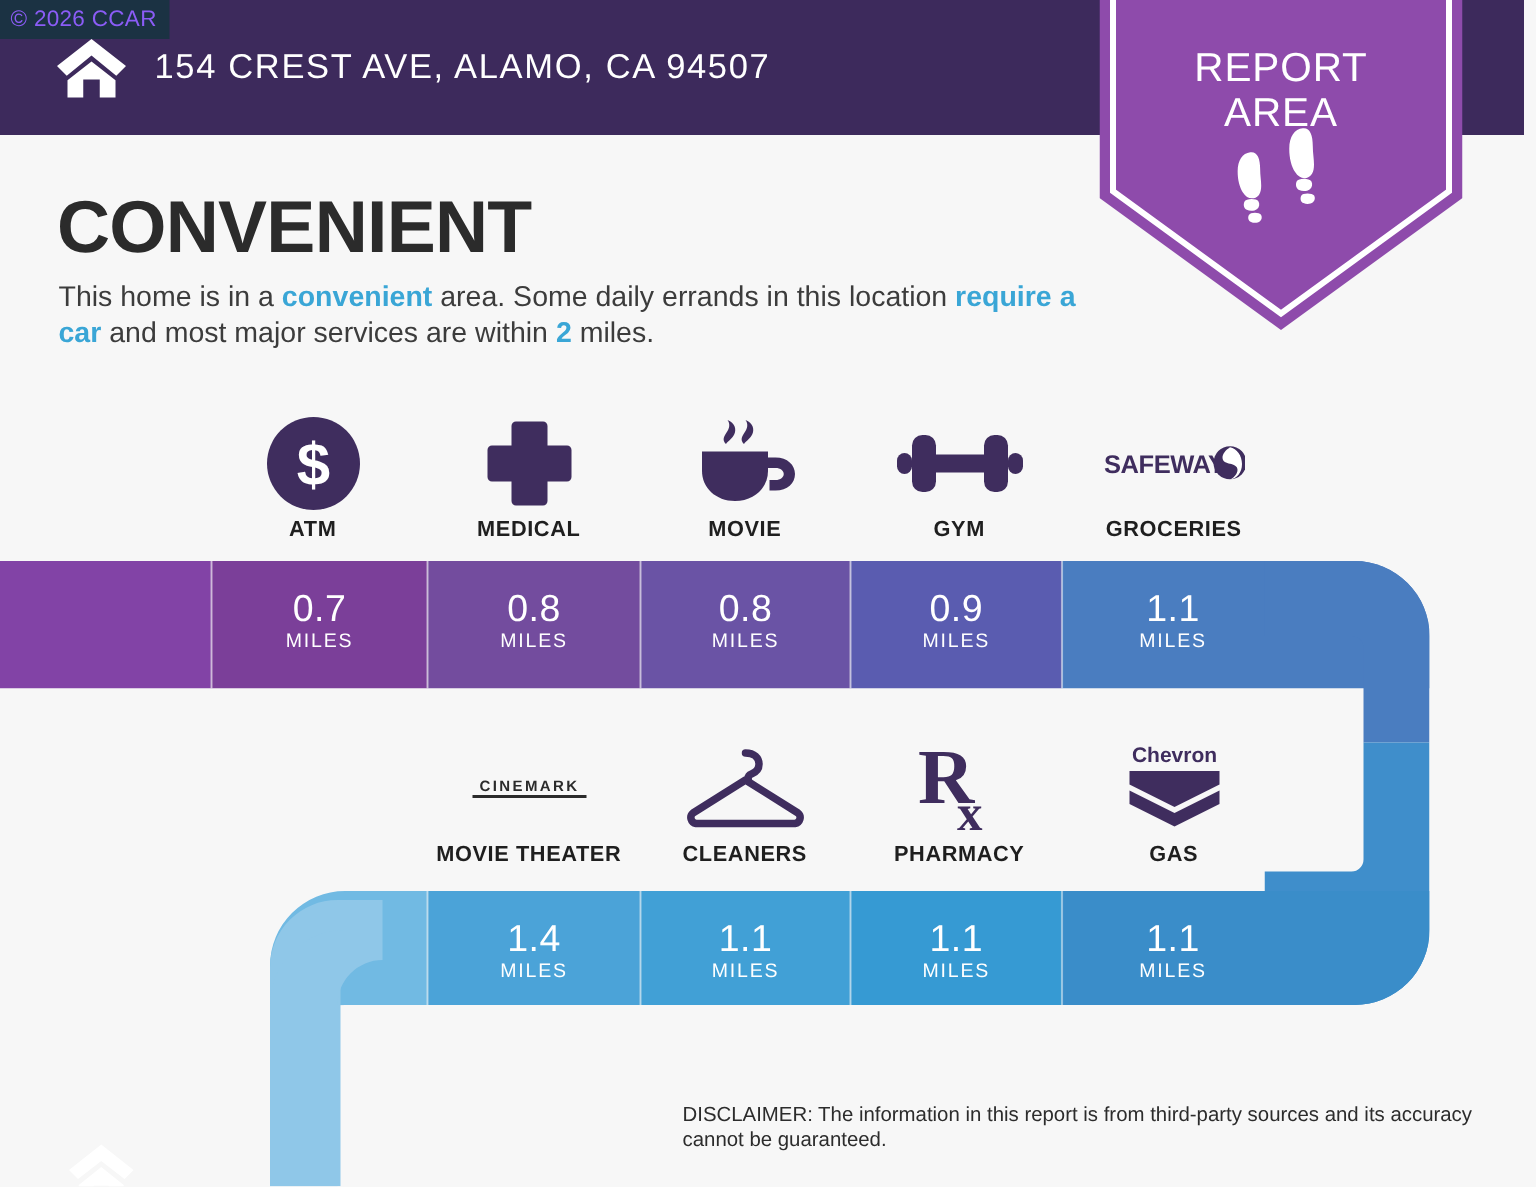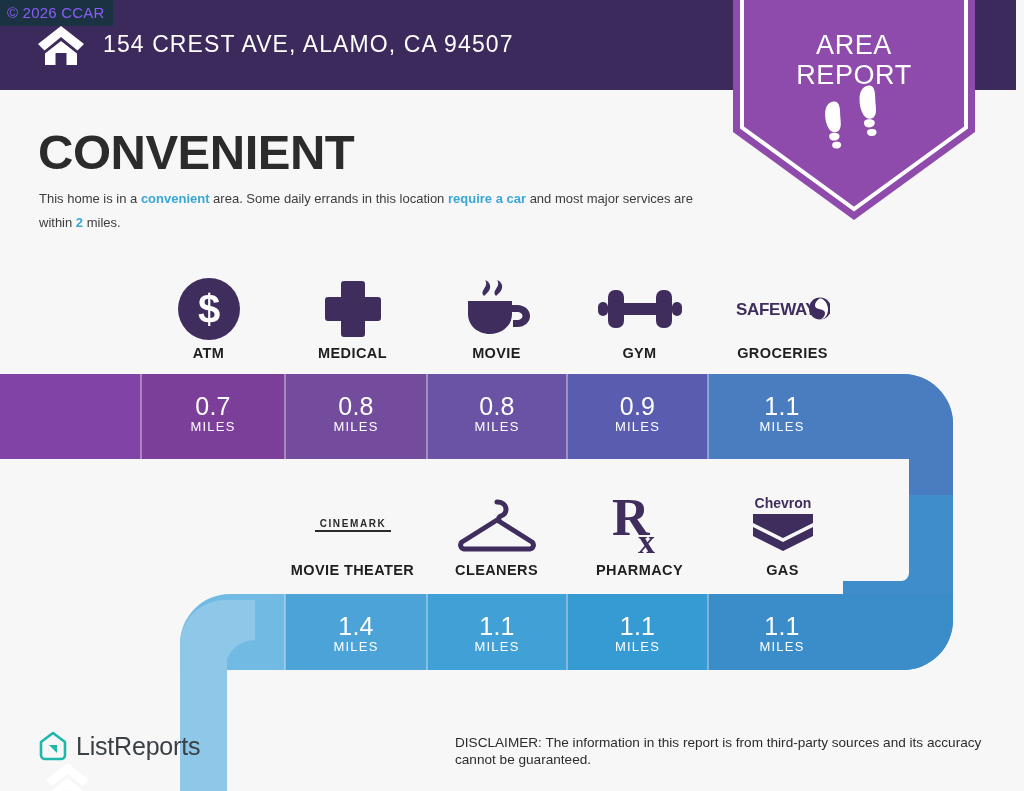--- a/index.html
+++ b/index.html
@@ -65,21 +65,21 @@
   .headline {
     position: absolute; left: 38px; top: 124px;
     font-size: 49px;
     font-weight: bold;
     color: #2b2b2b;
     letter-spacing: -.5px;
   }
   .subline {
     position: absolute; left: 39px; top: 187px;
     width: 690px;
-    font-size: 13px;
+    font-size: 19px;
     line-height: 24px;
     color: #3c3c3c;
   }
   .hl { color: #3aa6d6; font-weight: bold; }
 
   
   .icon-row { position: absolute; }
   .icon-cell {
     position: absolute;
     width: 143px;
@@ -156,22 +156,22 @@
       <g fill="#ffffff">
         <path d="M100.5 119.5 c-5.2 0.6 -8.4 5.4 -8.4 12.6 c0 6.1 1.3 10.6 3.5 14.2 c1.9 3.1 4.6 4.4 7.3 3.8 c3.3 -0.7 4.9 -3.5 4.9 -8.3 c0 -3.6 -0.7 -6.9 -0.7 -11.2 c0 -7.2 -2 -11.8 -6.6 -11.1 z"></path>
         <path d="M96.6 152.5 c-0.9 2.1 -0.3 4.5 1.6 5.4 c2.1 1 5.2 0.8 6.9 -0.6 c1.5 -1.2 1.8 -3.4 0.9 -5 c-1.2 -2.1 -8.3 -2.2 -9.4 0.2 z"></path>
         <path d="M99.5 161.5 c-0.8 1.8 -0.2 3.8 1.5 4.5 c1.9 0.9 4.6 0.7 6 -0.5 c1.3 -1.1 1.5 -2.9 0.7 -4.3 c-1.1 -1.8 -7.3 -1.9 -8.2 0.3 z"></path>
         <path d="M135.5 103.5 c-5.4 0.5 -9 5.6 -9 13.6 c0 6.7 1.5 11.8 3.9 15.6 c2 3.2 4.8 4.6 7.6 3.9 c3.4 -0.8 5 -3.8 5 -8.9 c0 -3.9 -0.8 -7.5 -0.8 -12.2 c0 -7.8 -2 -12.6 -6.7 -12 z"></path>
         <path d="M131.4 139 c-0.9 2.2 -0.3 4.7 1.7 5.7 c2.2 1.1 5.4 0.9 7.2 -0.6 c1.6 -1.3 1.9 -3.6 0.9 -5.3 c-1.3 -2.2 -8.7 -2.3 -9.8 0.2 z"></path>
         <path d="M134.4 148.6 c-0.8 1.9 -0.2 4 1.6 4.8 c2 1 4.8 0.7 6.3 -0.5 c1.4 -1.1 1.6 -3.1 0.8 -4.5 c-1.2 -1.9 -7.8 -2 -8.7 0.2 z"></path>
       </g>
     </svg>
     <div class="badge-text">
+      <div>REPORT</div>
       <div>AREA</div>
-      <div>REPORT</div>
     </div>
   </div>
 
   <div class="headline">CONVENIENT</div>
   <div class="subline"><span>This home is in a </span><span class="hl">convenient</span><span> area. Some daily errands in this location </span><span class="hl">require a car</span><span> and most major services are within </span><span class="hl">2</span><span> miles.</span></div>
 
   <div class="icon-row">
 
     <div class="icon-cell" style="left:137px; top:278px;">
       <div class="icon-art">
@@ -369,23 +369,16 @@
   </div>
   <div class="seg-label" style="left:567px; top:613px; width:141px;">
     <div class="seg-num">1.1</div>
     <div class="seg-unit">MILES</div>
   </div>
   <div class="seg-label" style="left:708px; top:613px; width:148px;">
     <div class="seg-num">1.1</div>
     <div class="seg-unit">MILES</div>
   </div>
 
-  <div class="lr-logo">
-    <svg width="30" height="32" viewBox="0 0 30 32">
-      <path d="M15 3 L27 12 v13 a4 4 0 0 1 -4 4 H7 a4 4 0 0 1 -4 -4 V12 Z" fill="none" stroke="#1fb6ac" stroke-width="2.6" stroke-linejoin="round"></path>
-      <path d="M11 15 h8 v8 Z" fill="#1fb6ac"></path>
-    </svg>
-    <span class="lr-name">ListReports</span>
-  </div>
 
   <div class="disclaimer"><b>DISCLAIMER:</b><span> The information in this report is from third-party sources and its accuracy cannot be guaranteed.</span></div>
 
 </div>
 
 </body></html>

